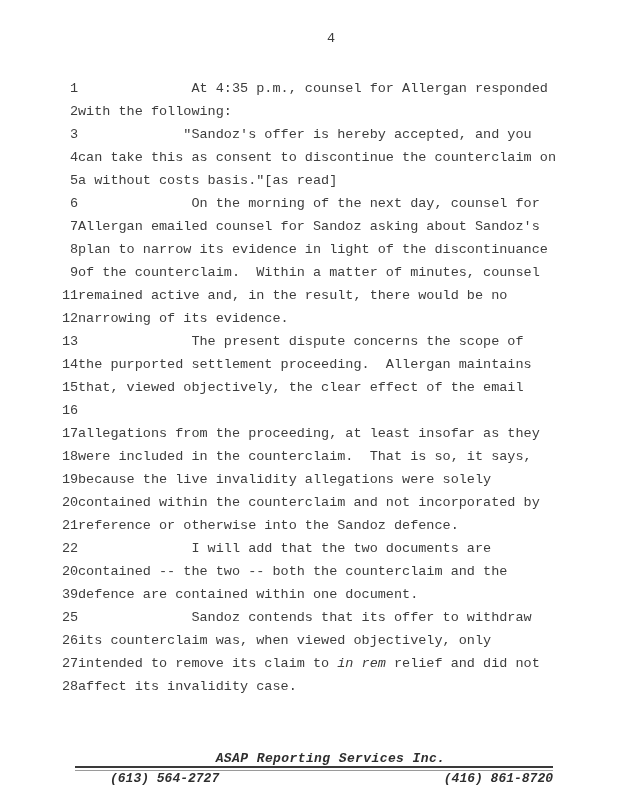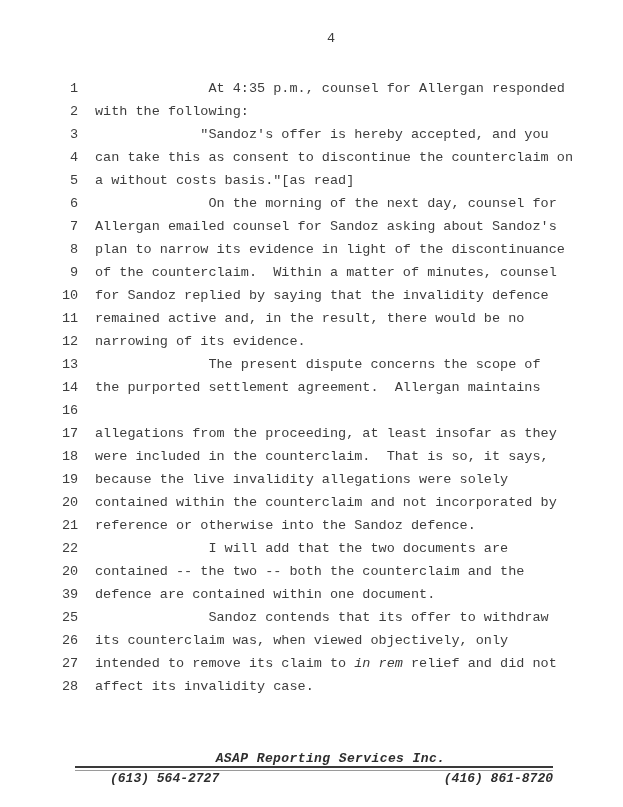--- a/index.html
+++ b/index.html
@@ -35,21 +35,20 @@
     line-height: 23px;
     white-space: pre;
   }
   .num {
     display: inline-block;
     width: 16px;
     text-align: right;
     flex: 0 0 16px;
   }
   .txt {
-    margin-left: 17px;
     white-space: pre;
   }
   .it {
     font-style: italic;
   }
   .footer {
     position: absolute;
     left: 0;
     top: 0;
     width: 623px;
@@ -109,25 +108,25 @@
   <div class="transcript">
       <div class="line"><span class="num">1</span><span class="txt"><span>              At 4:35 p.m., counsel for Allergan responded</span></span></div>
       <div class="line"><span class="num">2</span><span class="txt"><span>with the following:</span></span></div>
       <div class="line"><span class="num">3</span><span class="txt"><span>             "Sandoz's offer is hereby accepted, and you</span></span></div>
       <div class="line"><span class="num">4</span><span class="txt"><span>can take this as consent to discontinue the counterclaim on</span></span></div>
       <div class="line"><span class="num">5</span><span class="txt"><span>a without costs basis."[as read]</span></span></div>
       <div class="line"><span class="num">6</span><span class="txt"><span>              On the morning of the next day, counsel for</span></span></div>
       <div class="line"><span class="num">7</span><span class="txt"><span>Allergan emailed counsel for Sandoz asking about Sandoz's</span></span></div>
       <div class="line"><span class="num">8</span><span class="txt"><span>plan to narrow its evidence in light of the discontinuance</span></span></div>
       <div class="line"><span class="num">9</span><span class="txt"><span>of the counterclaim.  Within a matter of minutes, counsel</span></span></div>
-      <div class="line"><span class="num">10</span><span class="txt"><span>for Sandoz replied by saying that the invalidity defence</span></span></div>
       <div class="line"><span class="num">11</span><span class="txt"><span>remained active and, in the result, there would be no</span></span></div>
       <div class="line"><span class="num">12</span><span class="txt"><span>narrowing of its evidence.</span></span></div>
       <div class="line"><span class="num">13</span><span class="txt"><span>              The present dispute concerns the scope of</span></span></div>
-      <div class="line"><span class="num">14</span><span class="txt"><span>the purported settlement agreement.  Allergan maintains</span></span></div>
+      <div class="line"><span class="num">14</span><span class="txt"><span>the purported settlement proceeding.  Allergan maintains</span></span></div>
+      <div class="line"><span class="num">15</span><span class="txt"><span>that, viewed objectively, the clear effect of the email</span></span></div>
       <div class="line"><span class="num">16</span></div>
       <div class="line"><span class="num">17</span><span class="txt"><span>allegations from the proceeding, at least insofar as they</span></span></div>
       <div class="line"><span class="num">18</span><span class="txt"><span>were included in the counterclaim.  That is so, it says,</span></span></div>
       <div class="line"><span class="num">19</span><span class="txt"><span>because the live invalidity allegations were solely</span></span></div>
       <div class="line"><span class="num">20</span><span class="txt"><span>contained within the counterclaim and not incorporated by</span></span></div>
       <div class="line"><span class="num">21</span><span class="txt"><span>reference or otherwise into the Sandoz defence.</span></span></div>
       <div class="line"><span class="num">22</span><span class="txt"><span>              I will add that the two documents are</span></span></div>
       <div class="line"><span class="num">20</span><span class="txt"><span>contained -- the two -- both the counterclaim and the</span></span></div>
       <div class="line"><span class="num">39</span><span class="txt"><span>defence are contained within one document.</span></span></div>
       <div class="line"><span class="num">25</span><span class="txt"><span>              Sandoz contends that its offer to withdraw</span></span></div>

